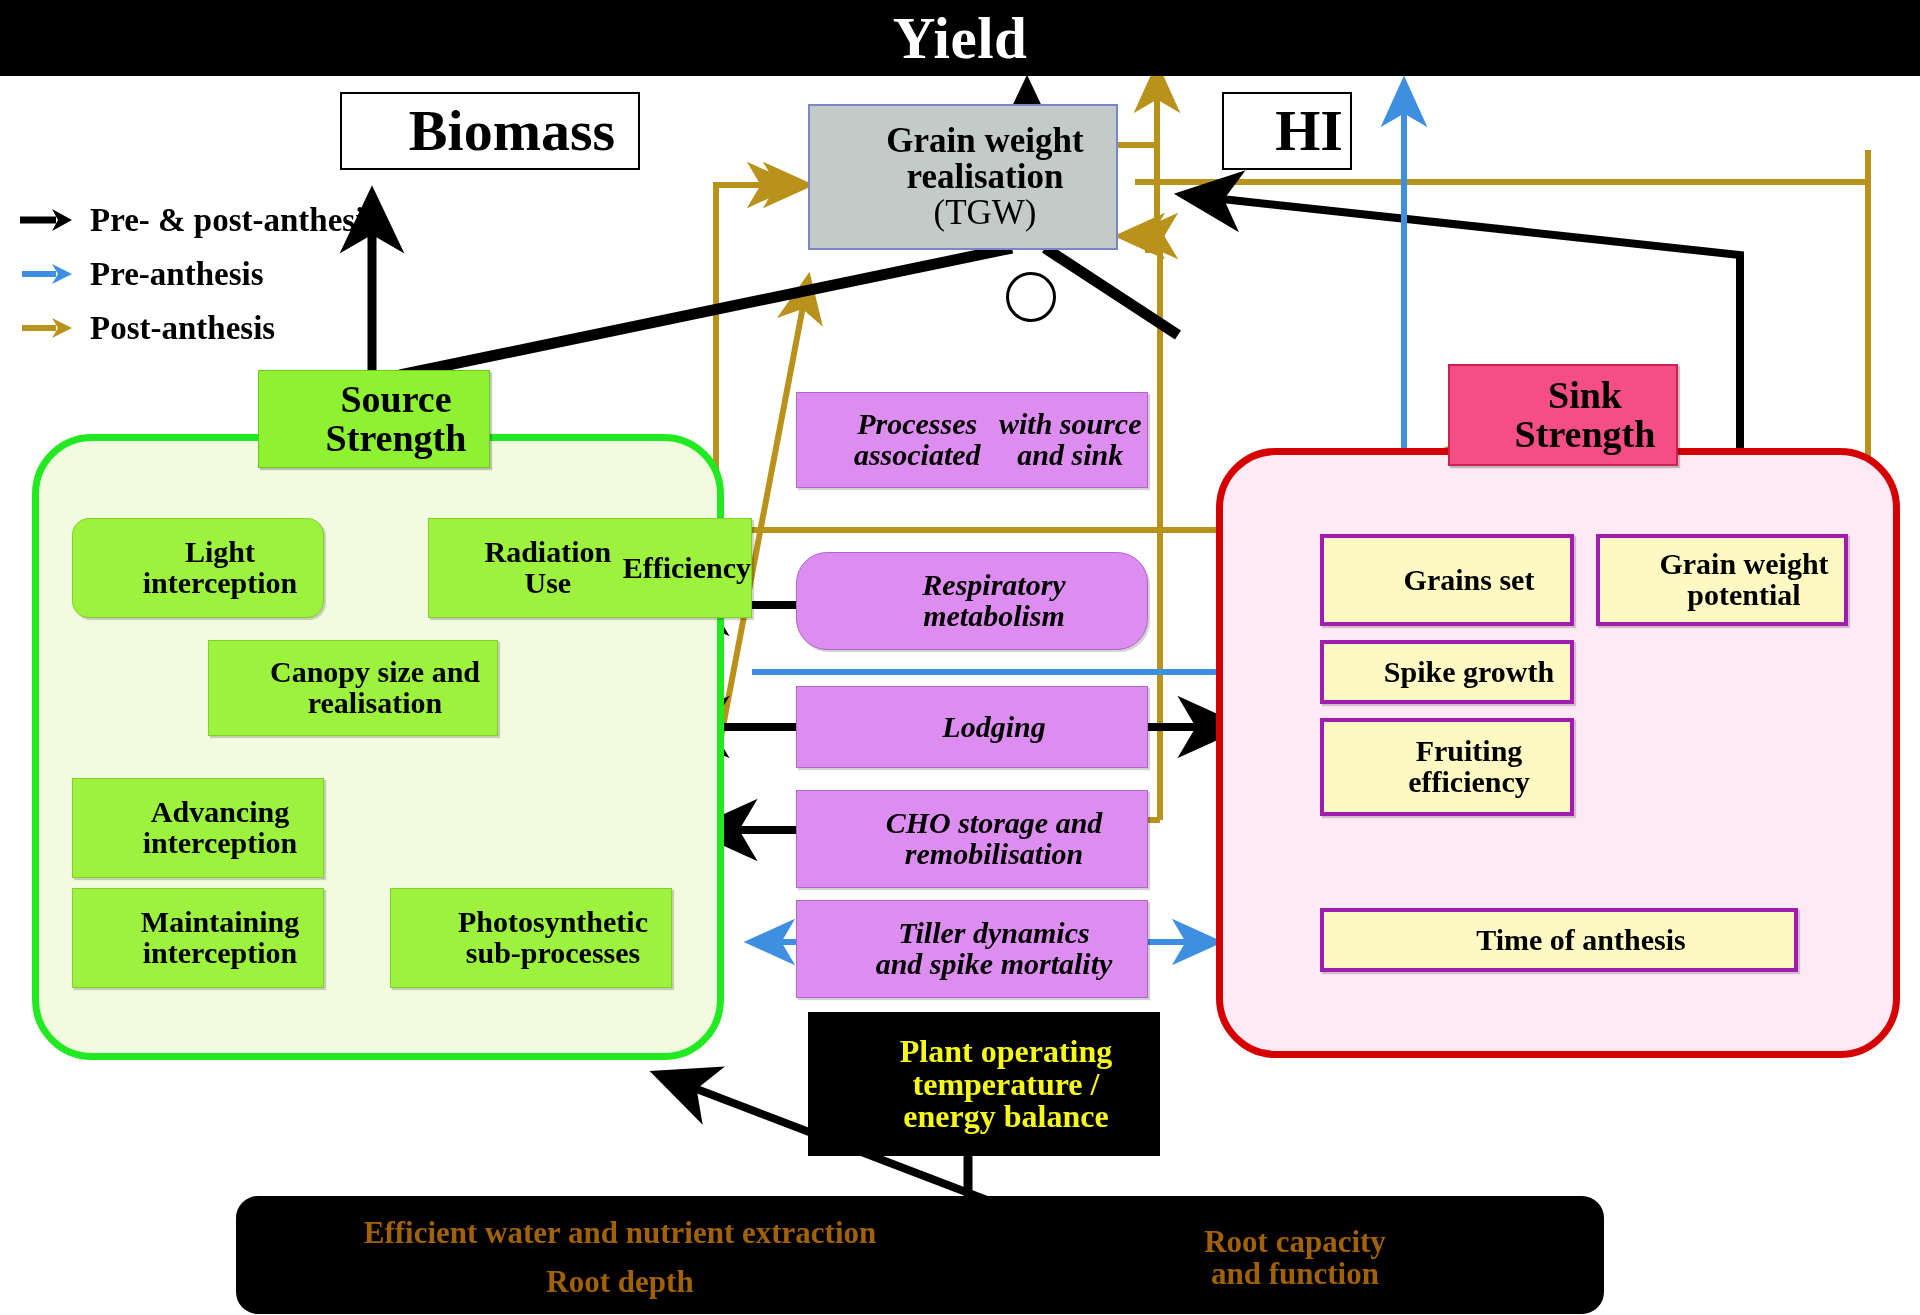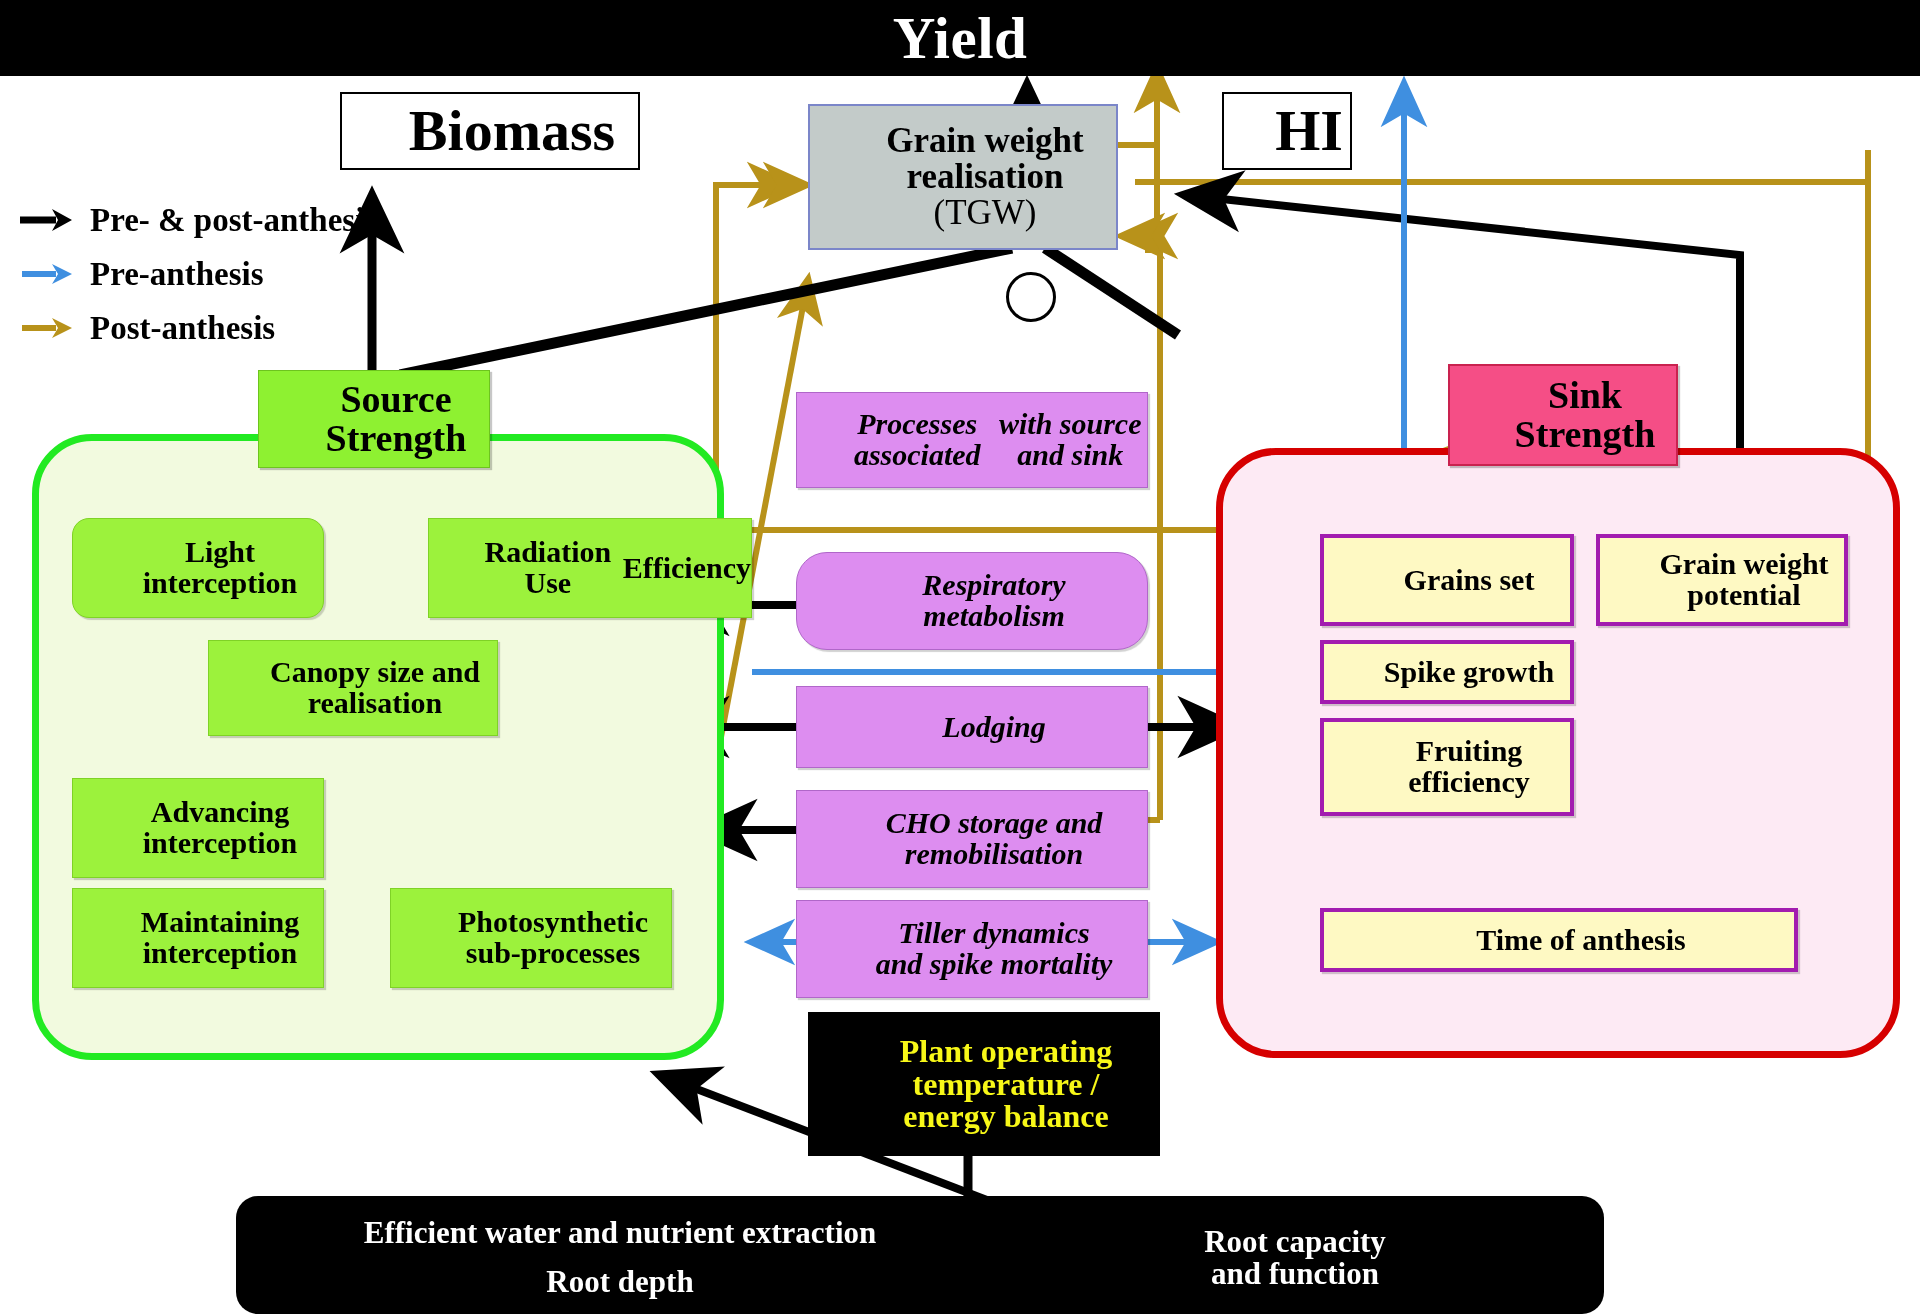--- a/index.html
+++ b/index.html
@@ -39,21 +39,21 @@
   .pinkbox{background:#fef9c3;border:4px solid #a21caf;font-weight:bold;font-size:30px;
            box-shadow:2px 2px 1px rgba(0,0,0,.18);}
 
   
   .purplebox{background:#dd8df0;border:1px solid #b067c9;font-style:italic;font-weight:bold;
              font-size:30px;box-shadow:2px 2px 1px rgba(0,0,0,.18);}
 
   
   .blackbox{background:#000;color:#f7f718;font-weight:bold;font-size:32px;z-index:9;}
   .rootframe{background:#000;border-radius:22px;z-index:8;}
-  .rootcell{background:#000;color:#ffffff;font-weight:bold;font-size:31px;z-index:9;}
+  .rootcell{background:#000;color:#a16207;font-weight:bold;font-size:31px;z-index:9;}
 
   
   .capsule{position:absolute;box-sizing:border-box;z-index:1;}
   .greencap{background:#f2fadf;border:7px solid #22ea22;border-radius:60px;}
   .pinkcap{background:#fdeaf4;border:7px solid #d60000;border-radius:60px;}
 
   
   .legend{position:absolute;z-index:9;}
   .legrow{display:flex;align-items:center;height:44px;margin-bottom:10px;}
   .legrow .lbl{font-size:33px;font-weight:bold;color:#000;margin-left:16px;white-space:nowrap;}

